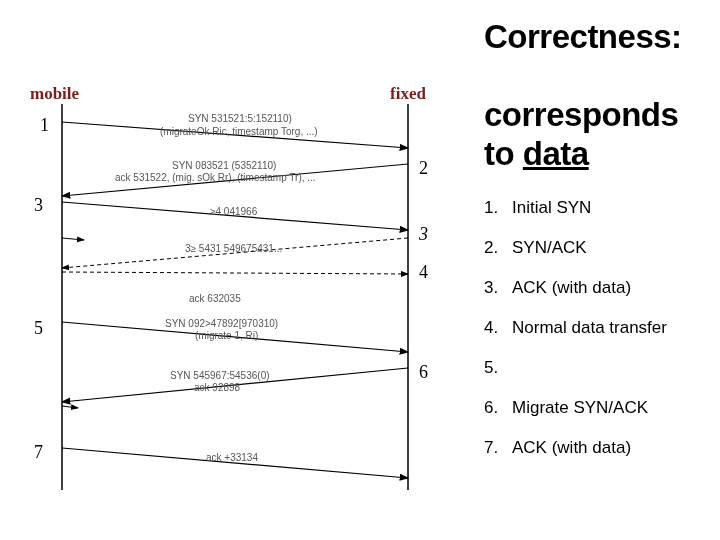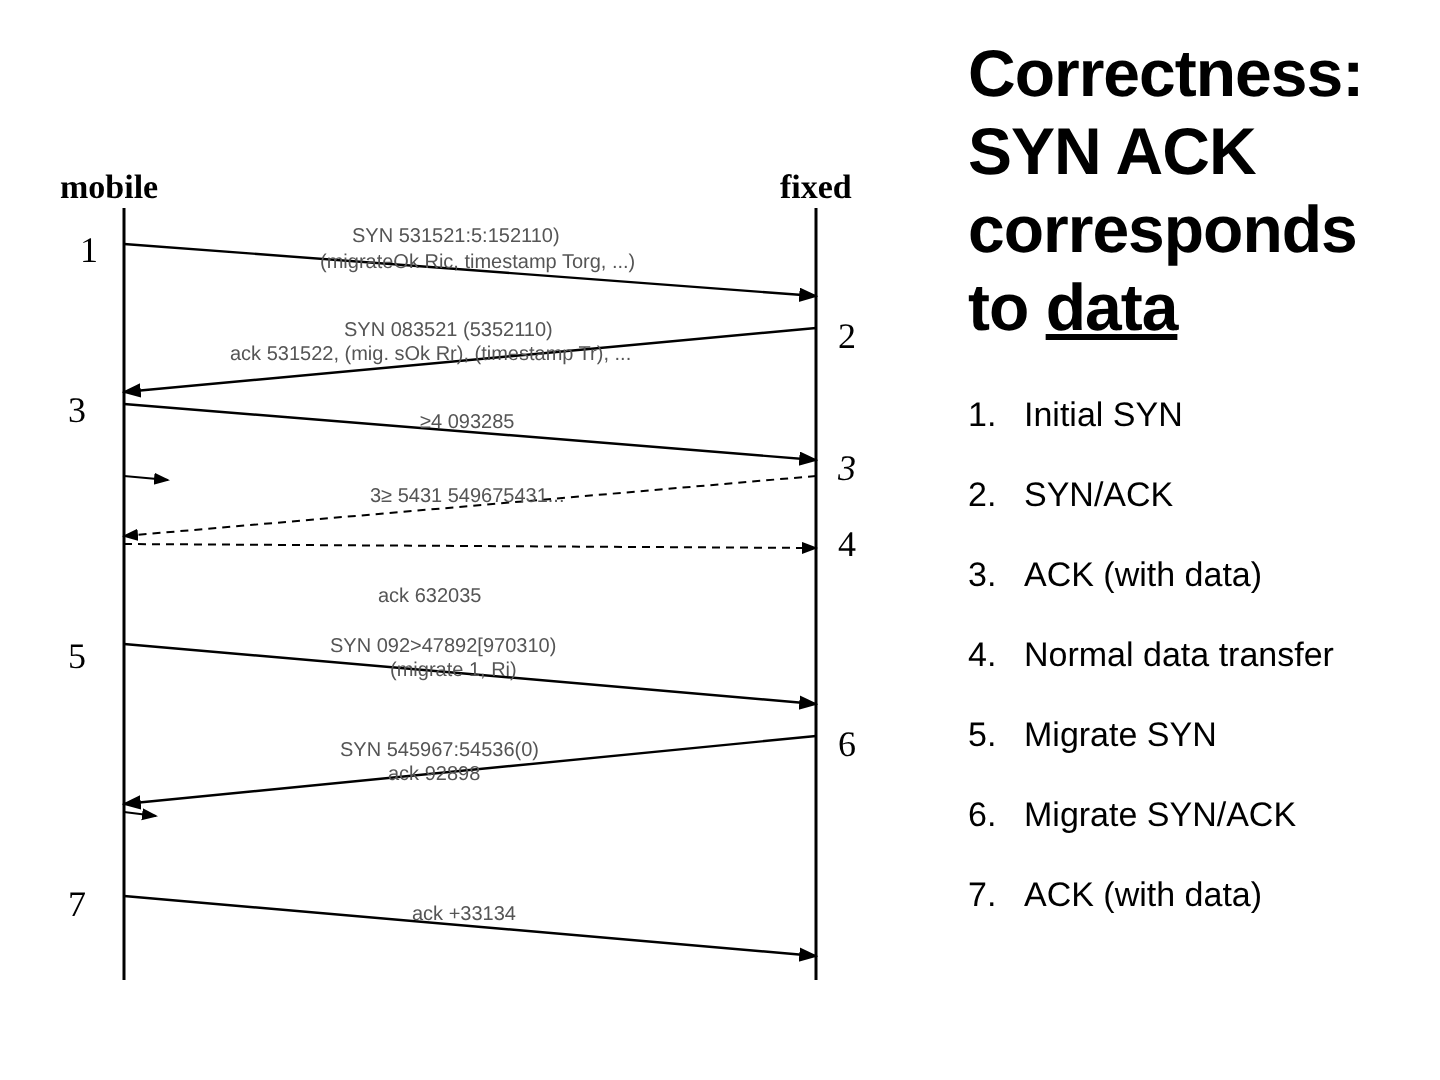--- a/index.html
+++ b/index.html
@@ -27,21 +27,21 @@
   .diagram svg {
     width: 100%;
     height: 100%;
     display: block;
   }
   .actor-label {
     position: absolute;
     font-family: "Times New Roman", Times, serif;
     font-weight: bold;
     font-size: 17px;
-    color: #000000;
+    color: #7f1d1d;
   }
   .actor-mobile { left: 30px; top: 84px; }
   .actor-fixed  { left: 390px; top: 84px; }
 
   .seq-num {
     position: absolute;
     font-family: "Times New Roman", Times, serif;
     font-size: 18px;
     color: #000;
   }
@@ -134,43 +134,43 @@
 
   <div class="seq-num" style="left:40px;  top:115px;">1</div>
   <div class="seq-num" style="left:419px; top:158px;">2</div>
   <div class="seq-num" style="left:34px;  top:195px;">3</div>
   <div class="seq-num" style="font-style:italic; left:419px; top:224px;">3</div>
   <div class="seq-num" style="left:419px; top:262px;">4</div>
   <div class="seq-num" style="left:34px;  top:318px;">5</div>
   <div class="seq-num" style="left:419px; top:362px;">6</div>
   <div class="seq-num" style="left:34px;  top:442px;">7</div>
 
-  <div class="msg-label" style="left:176px; top:113px;">SYN 531521:5:152110)</div>
+  <div class="msg-label" style="left:188px; top:113px;">SYN 531521:5:152110)</div>
   <div class="msg-label" style="left:160px; top:126px;">(migrateOk Ric, timestamp Torg, ...)</div>
 
   <div class="msg-label" style="left:172px; top:160px;">SYN 083521 (5352110)</div>
   <div class="msg-label" style="left:115px; top:172px;">ack 531522, (mig. sOk Rr), (timestamp Tr), ...</div>
 
-  <div class="msg-label" style="left:210px; top:206px;">≥4 093285</div>
+  <div class="msg-label" style="left:210px; top:206px;">≥4 041966</div>
 
   <div class="msg-label" style="left:185px; top:243px;">3≥ 5431 549675431...</div>
   <div class="msg-label" style="left:189px; top:255px;margin-top:38px;">ack 632035</div>
 
   <div class="msg-label" style="left:165px; top:318px;">SYN 092&gt;47892[970310)</div>
   <div class="msg-label" style="left:195px; top:330px;">(migrate 1, Ri)</div>
 
   <div class="msg-label" style="left:170px; top:370px;">SYN 545967:54536(0)</div>
   <div class="msg-label" style="left:194px; top:382px;">ack 92898</div>
 
   <div class="msg-label" style="left:206px; top:452px;">ack +33134</div>
 
   <div class="right">
     <div class="title">
       <span>Correctness:</span><br>
-      <span>SYN ACK</span><br>
+      <br>
       <span>corresponds</span><br>
       <span>to </span><span class="underline">data</span>
     </div>
 
     <div class="steps">
       <div class="step">
         <span class="num">1.</span>
         <span class="txt">Initial SYN</span>
       </div>
       <div class="step">
@@ -180,21 +180,20 @@
       <div class="step">
         <span class="num">3.</span>
         <span class="txt">ACK (with data)</span>
       </div>
       <div class="step">
         <span class="num">4.</span>
         <span class="txt">Normal data transfer</span>
       </div>
       <div class="step">
         <span class="num">5.</span>
-        <span class="txt">Migrate SYN</span>
       </div>
       <div class="step">
         <span class="num">6.</span>
         <span class="txt">Migrate SYN/ACK</span>
       </div>
       <div class="step">
         <span class="num">7.</span>
         <span class="txt">ACK (with data)</span>
       </div>
     </div>

